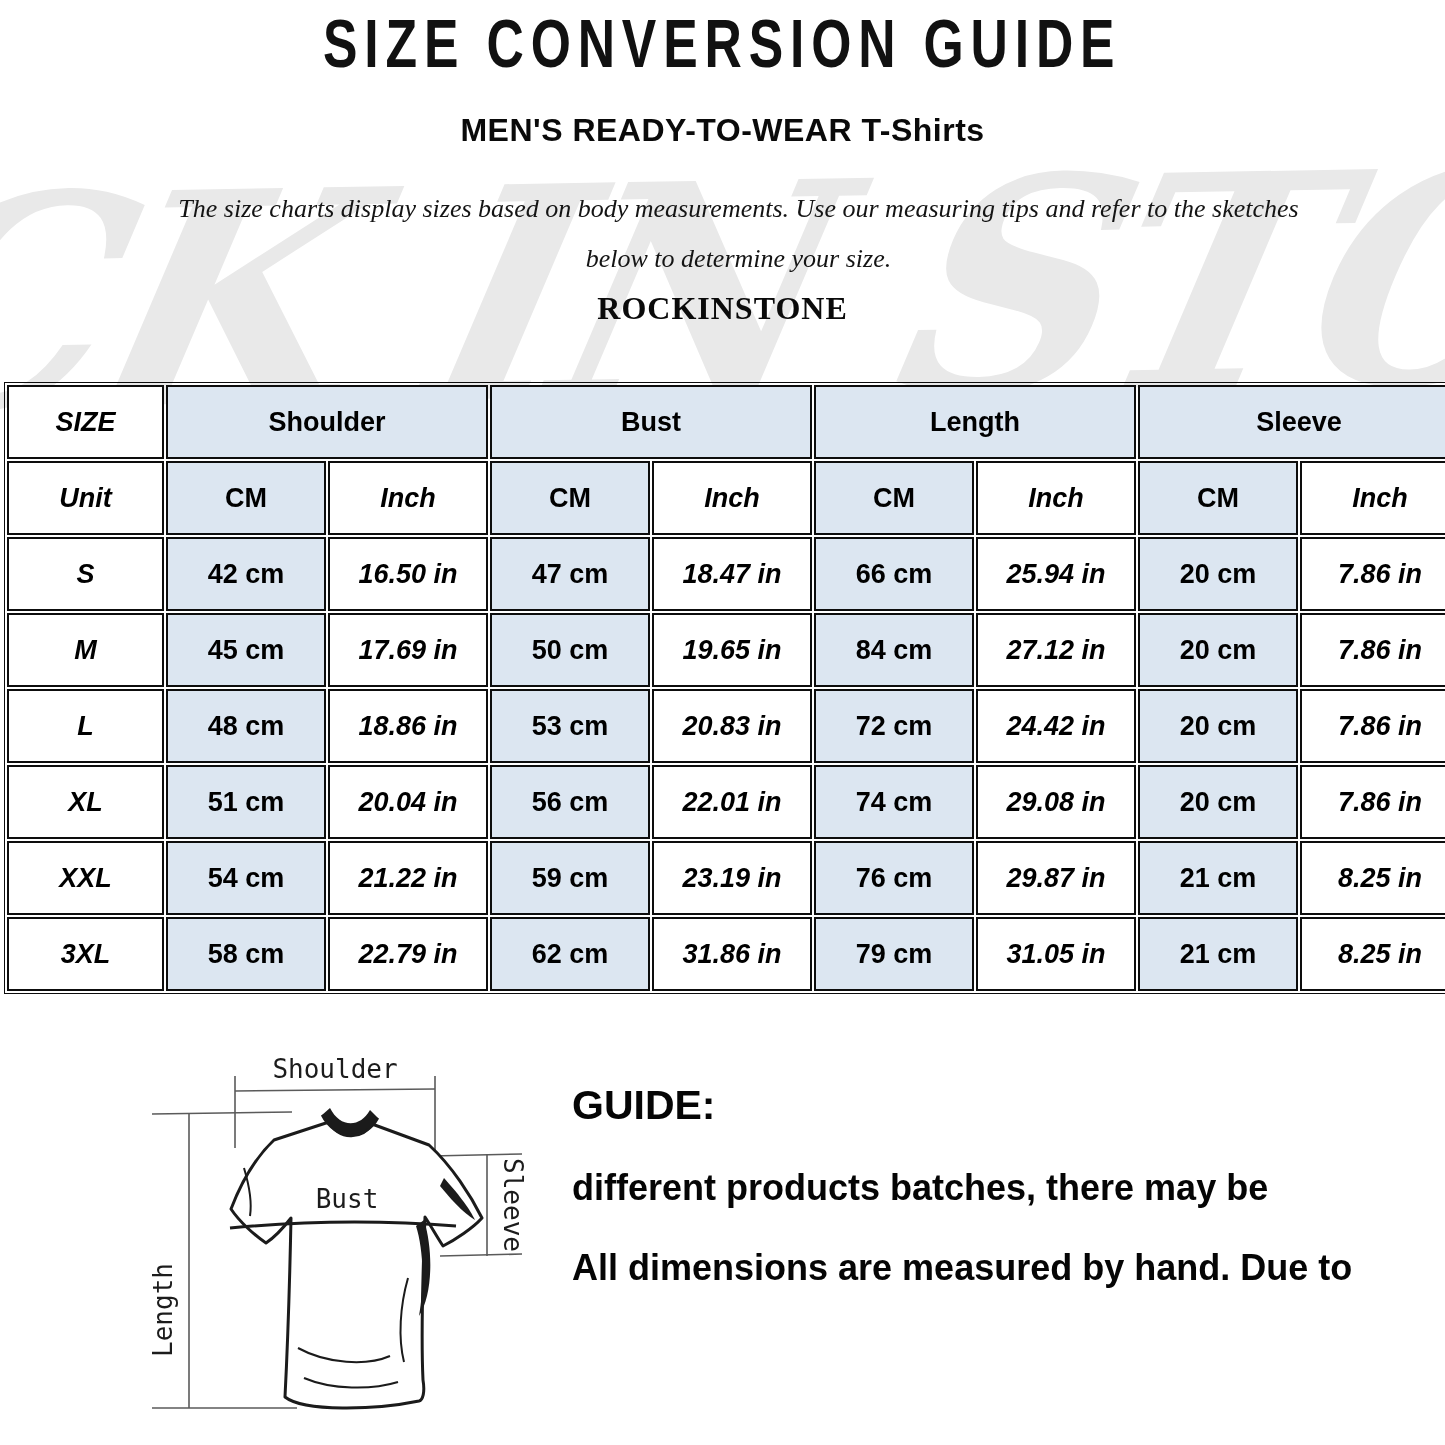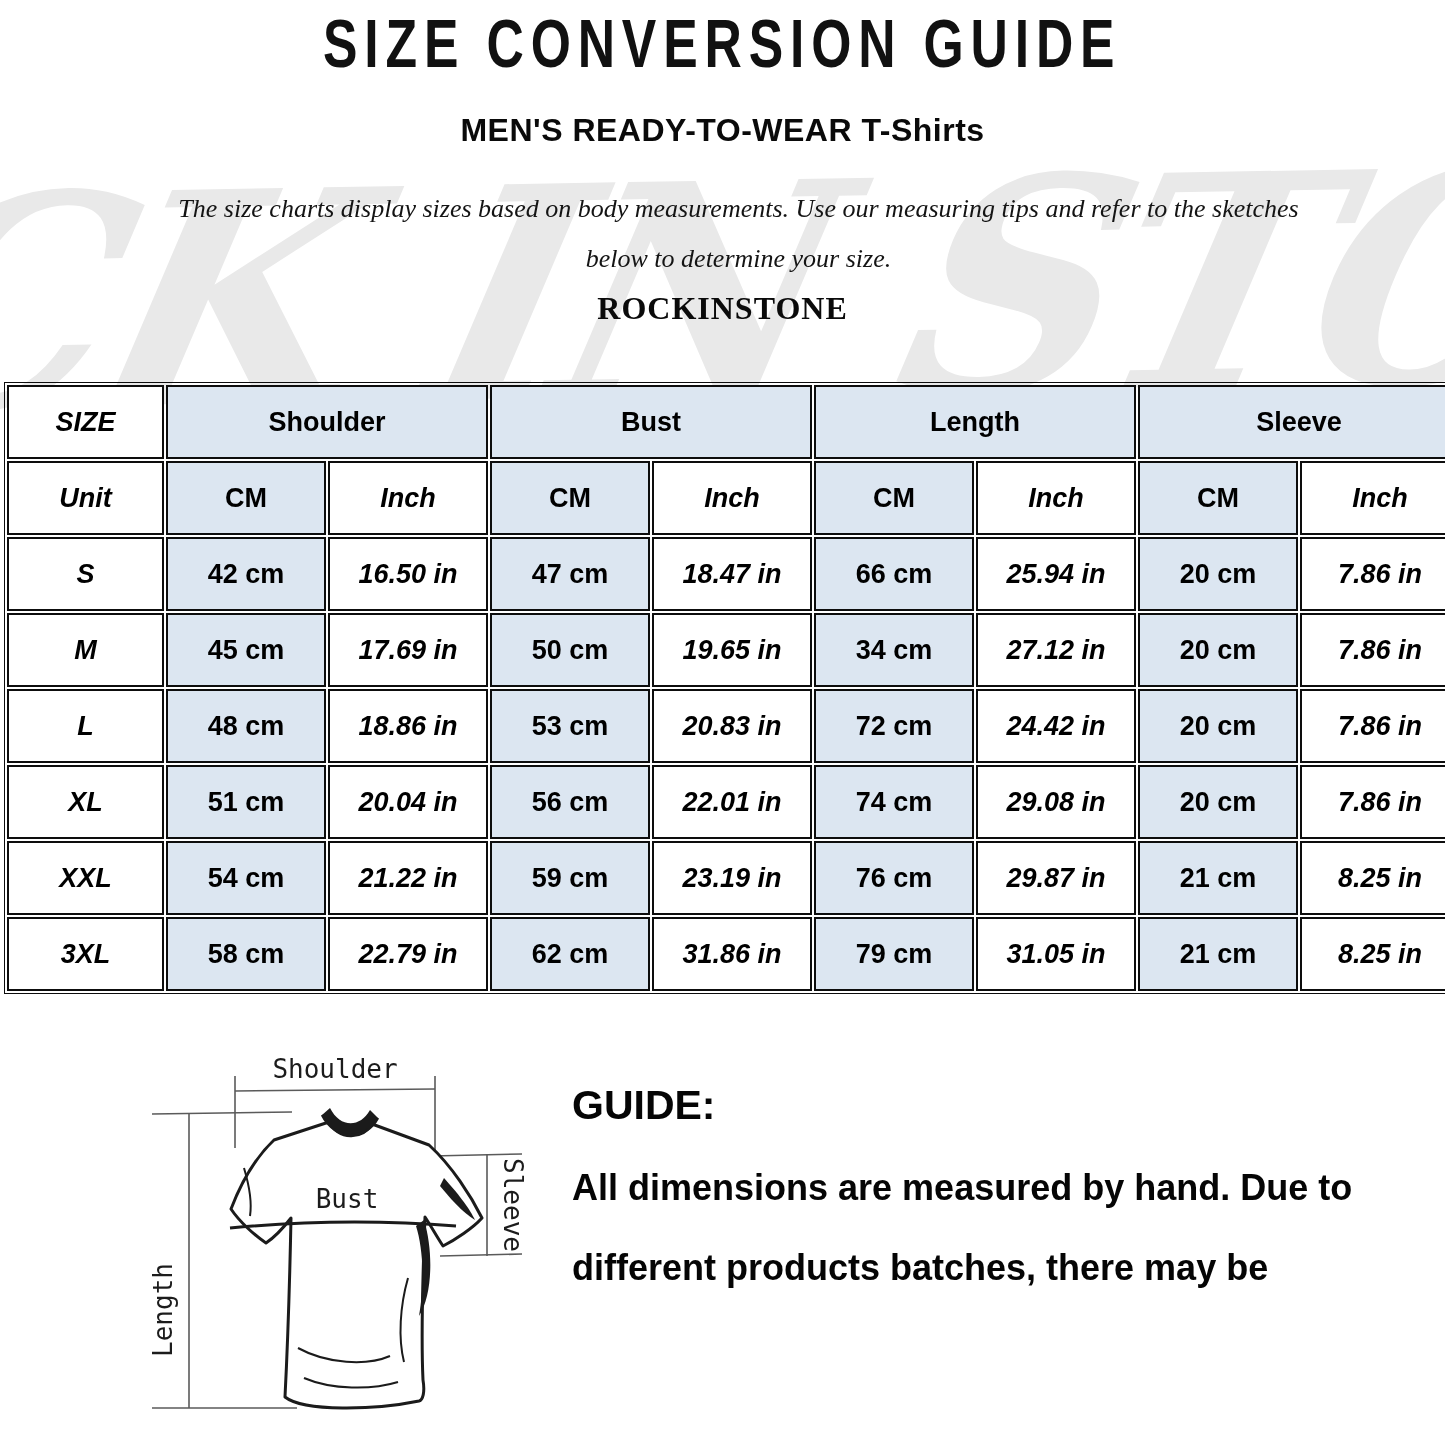--- a/index.html
+++ b/index.html
@@ -110,21 +110,21 @@
     <td class="white">25.94 in</td>
     <td class="blue">20 cm</td>
     <td class="white">7.86 in</td>
   </tr>
   <tr>
     <td class="white">M</td>
     <td class="blue">45 cm</td>
     <td class="white">17.69 in</td>
     <td class="blue">50 cm</td>
     <td class="white">19.65 in</td>
-    <td class="blue">34 cm</td>
+    <td class="blue">84 cm</td>
     <td class="white">27.12 in</td>
     <td class="blue">20 cm</td>
     <td class="white">7.86 in</td>
   </tr>
   <tr>
     <td class="white">L</td>
     <td class="blue">48 cm</td>
     <td class="white">18.86 in</td>
     <td class="blue">53 cm</td>
     <td class="white">20.83 in</td>
@@ -224,15 +224,15 @@
   <g class="dim-label">
     <text x="203" y="30" text-anchor="middle">Shoulder</text>
     <text x="215" y="160" text-anchor="middle">Bust</text>
     <text x="40" y="262" text-anchor="middle" transform="rotate(-90 40 262)">Length</text>
     <text x="372" y="157" text-anchor="middle" transform="rotate(90 372 157)">Sleeve</text>
   </g>
 </svg>
 
 <div class="note">
   <div class="note-heading">GUIDE:</div>
+  <div class="note-line">different products batches, there may be</div>
   <div class="note-line">All dimensions are measured by hand. Due to</div>
-  <div class="note-line">different products batches, there may be</div>
 </div>
 
 </body></html>

